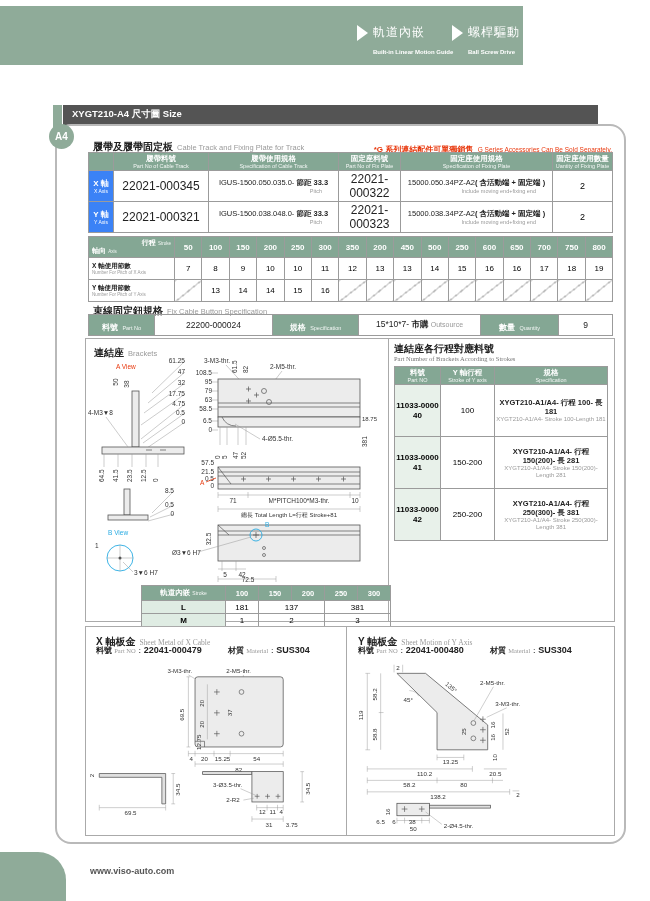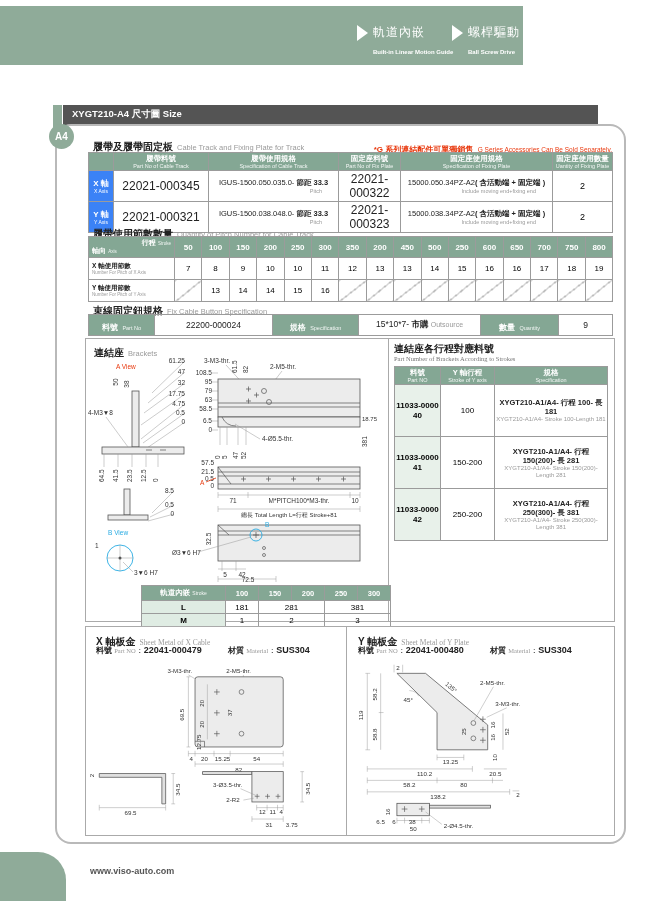--- a/index.html
+++ b/index.html
@@ -192,23 +192,20 @@
         <td class="pn">22021-000323</td>
         <td>
               <div class="cell-main"><span>15000.038.34PZ-A2</span><b>( 含活動端 + 固定端 )</b></div>
               <div class="cell-sub">Include moving end+fixing end</div>
             </td>
         <td class="qty">2</td>
       </tr>
     </tbody>
       </table>
 
-    <div class="abs" style="left:36px;top:97px">
-      <span class="tzh">履帶使用節數數量</span><span class="ten">Quantity of Pitch Number for Cable Track</span>
-    </div>
 
     <table class="gt pitch abs" style="left:31px;top:110px;width:524px">
       <colgroup>
           <col style="width:86px">
           <col span="16" style="width:27.4px">
         </colgroup>
       <tbody>
           <tr>
         <th class="corner">
           <span class="c-top"><span class="c-zh">行程</span> <span class="c-en">Stroke</span></span>
@@ -421,21 +418,21 @@
           <th><span>軌道內嵌</span> <span class="st-en">Stroke</span></th>
           <th>100</th>
               <th>150</th>
               <th>200</th>
               <th>250</th>
               <th>300</th>
         </tr>
         <tr>
           <td class="lab">L</td>
           <td>181</td>
-              <td colspan="2">281</td>
+              <td colspan="2">137</td>
               <td colspan="2">381</td>
         </tr>
         <tr>
           <td class="lab">M</td>
           <td>1</td>
               <td colspan="2">2</td>
               <td colspan="2">3</td>
         </tr>
       </tbody>
         </table>
@@ -546,21 +543,21 @@
         <path class="dim" d="M180 150 H208 M180 147 v6 M191 147 v6 M202 147 v6 M208 147 v6"></path>
         <text x="186" y="157" text-anchor="middle">12</text>
         <text x="197" y="157" text-anchor="middle">11</text>
         <text x="206" y="157" text-anchor="middle">4</text>
         <path class="dim" d="M175 162 H208 M175 159 v6 M208 159 v6"></path>
         <text x="193" y="170" text-anchor="middle">31</text>
         <text x="217" y="170" text-anchor="middle">3.75</text>
       </svg>
 
       <div class="abs" style="left:272px;top:4px">
-        <span class="tzh">Y 軸板金</span><span class="ten serif">Sheet Metal of Y Plate</span>
+        <span class="tzh">Y 軸板金</span><span class="ten serif">Sheet Motion of Y Axis</span>
       </div>
       <div class="abs sm-part" style="left:272px;top:18px">
         <span class="l-zh">料號</span> <span class="l-en serif">Part NO</span>：<span class="v">22041-000480</span>
         <span style="margin-left:24px"><span class="l-zh">材質</span> <span class="l-en serif">Material</span>：<span class="v">SUS304</span></span>
       </div>
       <svg class="abs" style="left:266px;top:32px" width="258" height="173" viewBox="0 0 270 175">
         <text x="48" y="8" text-anchor="middle">2</text>
         <path class="dim" d="M44 3 v8 M53 3 v8"></path>
         <path class="shape" d="M47 12 L77 12 L142 66 L142 92 L89 92 L89 53 Z"></path>
         <text transform="rotate(40 97 24)" x="97" y="24">135°</text>

